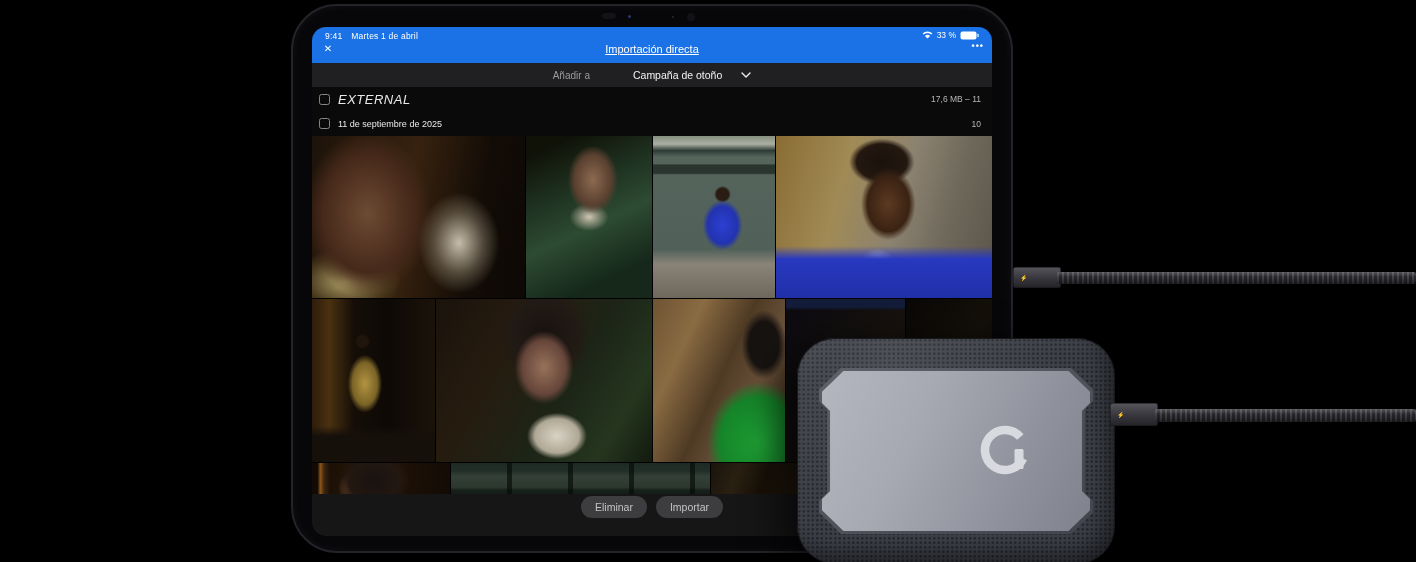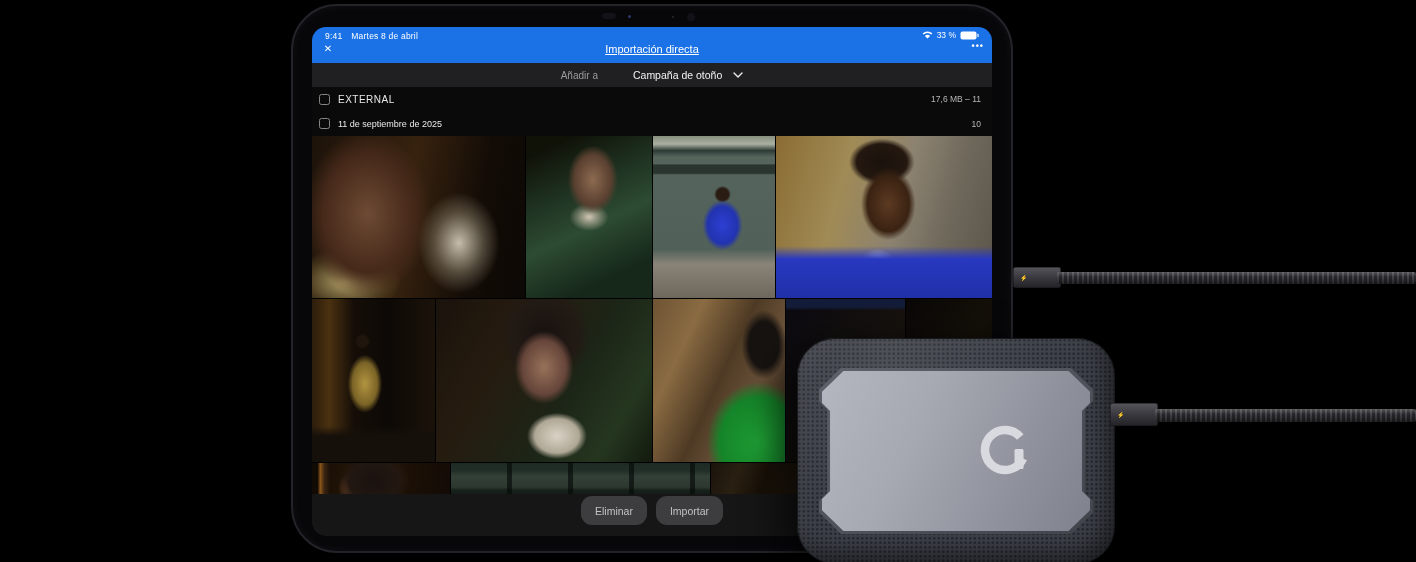--- a/index.html
+++ b/index.html
@@ -23,32 +23,32 @@
   
   #header { position:absolute; left:0; top:0; width:680px; height:36px; background:#1b72e6; }
   #status-left { position:absolute; left:13px; top:4px; color:#fff; font-size:8.5px; letter-spacing:.2px; display:flex; gap:9px; }
   #status-right { position:absolute; right:13px; top:3px; display:flex; align-items:center; gap:4px; color:#fff; font-size:8.5px; }
   #titlebar-close { position:absolute; left:9px; top:15px; width:14px; height:14px; color:#fff; font-size:10px; line-height:14px; text-align:center; cursor:default; }
   #titlebar-title { position:absolute; left:0; right:0; top:16px; text-align:center; color:#fff; font-size:11px;text-decoration:underline; }
   #titlebar-more { position:absolute; right:8px; top:14px; color:#fff; font-size:9px; letter-spacing:1px; font-weight:bold; }
 
   
   #addto { position:absolute; left:0; top:36px; width:680px; height:24px; background:#202023;
-           display:flex; align-items:center; justify-content:center; gap:11px; }
+           display:flex; align-items:center; justify-content:center; gap:19px; }
   #addto .lbl { color:#9b9b9b; font-size:10px; }
   #addto .val { color:#f2f2f2; font-size:10.5px;margin-left:24px; }
 
   
   #sources { position:absolute; left:0; top:60px; width:680px; height:49px; background:#0a0a0b; }
   .src-row { position:absolute; left:0; width:680px; display:flex; align-items:center; }
   .src-row .cbx { width:11px; height:11px; border:1.5px solid #85858a; border-radius:2.5px; margin-left:7px; background:transparent; }
   .src-row .lab { margin-left:8px; color:#e9e9e9; }
   .src-row .meta { position:absolute; right:11px; color:#b7b7b7; font-size:8.5px; }
   #src-external { top:0; height:24px; }
-  #src-external .lab { font-size:10px; letter-spacing:.5px; }
+  #src-external .lab { font-size:13px; letter-spacing:.5px;font-style:italic; }
   #src-date { top:24px; height:25px; }
   #src-date .lab { font-size:9px; }
 
   
   #grid { position:absolute; left:0; top:109px; width:680px; height:358px; background:#000; }
   .ph { position:absolute; background-color:#141414; }
   
   #p1 { left:0; top:0; width:213px; height:162px;
     background:
       radial-gradient(ellipse 58px 72px at 69% 66%, rgba(212,203,184,.92) 0%, rgba(140,130,108,.5) 42%, transparent 70%),
@@ -114,21 +114,21 @@
       linear-gradient(180deg, transparent 25%, rgba(128,140,124,.18) 45% 78%, transparent 88%),
       linear-gradient(180deg, #1e2b25 0%, #243129 40%, #141d18 100%); }
   #p12 { left:399px; top:327px; width:89px; height:31px;
     background: linear-gradient(110deg, #1a140c, #2a2012 30%, #171007 60%, #241a0e); }
   #p13 { left:489px; top:327px; width:191px; height:31px;
     background: linear-gradient(100deg, #0b0b0b, #101010 50%, #090909); }
 
   
   #footer { position:absolute; left:0; top:467px; width:680px; height:42px; background:#161617;
             display:flex; justify-content:center; align-items:flex-start; gap:9px; padding-top:2px; }
-  .pill-btn { height:29px; padding:0 14px; border:none; border-radius:11px; background:#3d3d40;
+  .pill-btn { height:22px; padding:0 14px; border:none; border-radius:11px; background:#3d3d40;
               color:#c3c3c3; font-size:10.5px; font-family:"Liberation Sans",sans-serif; line-height:22px; }
 
   
   .cable { position:absolute; height:12px; border-radius:2px;
     background:
       linear-gradient(180deg, rgba(255,255,255,.22), rgba(255,255,255,0) 40%, rgba(0,0,0,.45)),
       repeating-linear-gradient(90deg, #44444a 0 2.5px, #27272b 2.5px 5px);
   }
   .connector { position:absolute; border-radius:3px;
     background: linear-gradient(180deg,#56565c 0%, #36363c 55%, #232327 100%);
@@ -174,21 +174,21 @@
     <div class="cam-dot" style="left:309px;top:7px;width:14px;height:6px;background:#121218;border-radius:3px;"></div>
     <div class="cam-dot" style="left:335px;top:9px;width:3px;height:3px;background:#2a3a6e;"></div>
     <div class="cam-dot" style="left:379px;top:10px;width:2px;height:2px;background:#2b2b31;"></div>
     <div class="cam-dot" style="left:394px;top:7px;width:8px;height:8px;background:#111117;"></div>
 
     <div id="screen">
 
       <div id="header">
         <div id="status-left">
           <span>9:41</span>
-          <span>Martes 8 de abril</span>
+          <span>Martes 1 de abril</span>
         </div>
         <div id="status-right">
           <span id="wifi-icon">
             <svg width="11" height="8" viewBox="0 0 11 8">
                 <path d="M5.5 7.4 L2.9 4.9 A3.8 3.8 0 0 1 8.1 4.9 Z M1.6 3.6 A5.6 5.6 0 0 1 9.4 3.6 L10.4 2.6 A7 7 0 0 0 0.6 2.6 Z" fill="#fff"></path>
               </svg>
           </span>
           <span>33 %</span>
           <span id="battery-icon">
             <svg width="19" height="9" viewBox="0 0 19 9">

